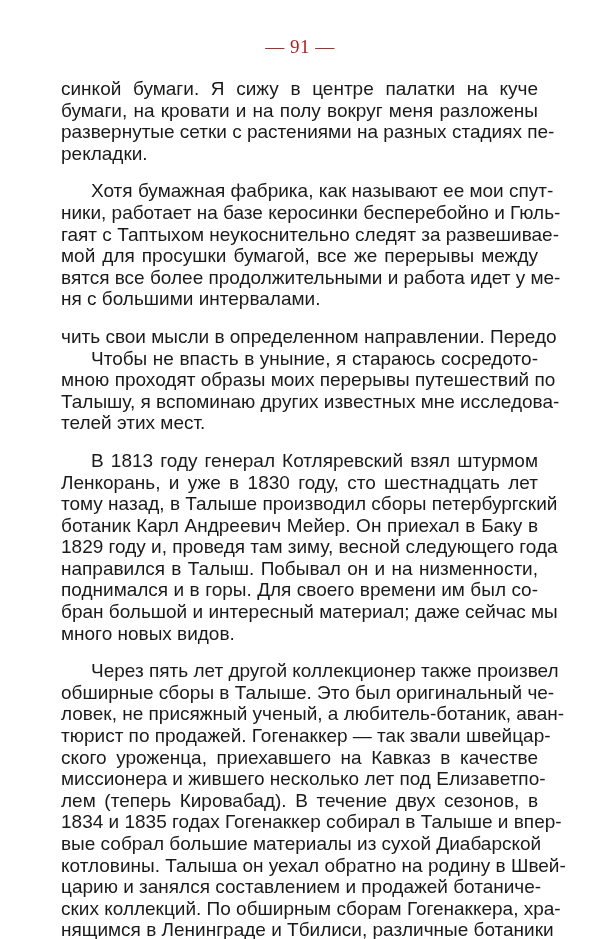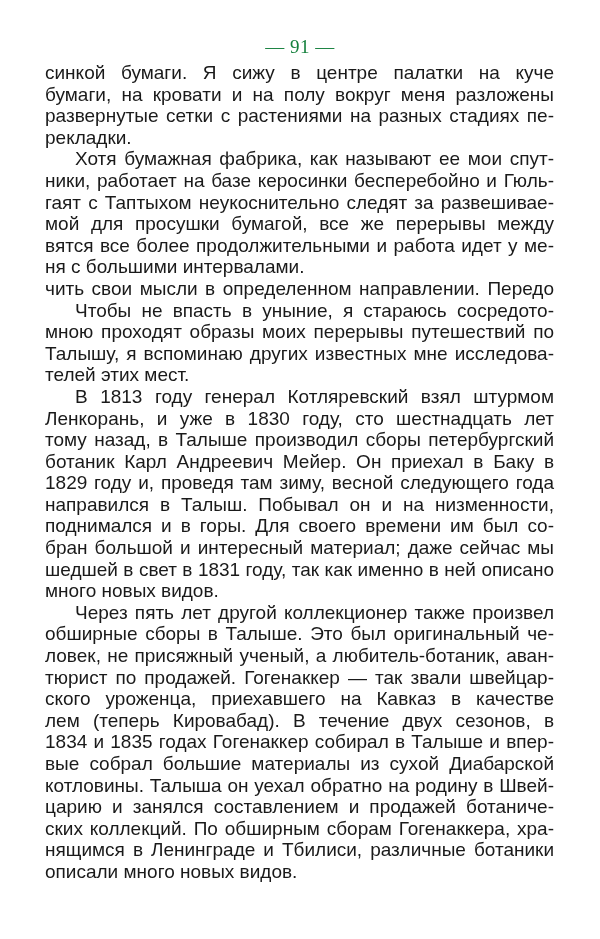--- a/index.html
+++ b/index.html
@@ -1,34 +1,34 @@
 <!DOCTYPE html>
 <html><head>
   <meta charset="utf-8">
   <style>
     html, body { margin: 0; padding: 0; background: #ffffff; }
     body { width: 600px; height: 939px; position: relative; overflow: hidden; }
     .page-number {
       position: absolute; top: 36px; left: 0; width: 600px; text-align: center;
-      font-family: "Liberation Serif", serif; font-size: 19px; color: #15803d;
+      font-family: "Liberation Serif", serif; font-size: 19px; color: #b91c1c;
       letter-spacing: 0.5px;
     }
     .body-text {
       position: absolute; top: 62px; left: 45px; width: 509px;
       font-family: "Liberation Sans", sans-serif; font-size: 19px;
       line-height: 21.6px; color: #1a1a1a;
     }
     .line {
       display: block; height: 21.6px; white-space: nowrap;
       text-align: justify; text-align-last: justify;
       transform-origin: left center;
     }
     .line.last { text-align-last: left; }
     .line.indent { padding-left: 30px; }
-    .para { margin: 0; }
+    .para { margin: 16px; }
   </style>
 </head>
 <body>
 
 <div class="page-number">— 91 —</div>
 
 <div class="body-text">
 
   <div class="para">
     <span class="line">синкой бумаги. Я сижу в центре палатки на куче</span>
@@ -56,30 +56,30 @@
 
   <div class="para">
     <span class="line indent">В 1813 году генерал Котляревский взял штурмом</span>
     <span class="line">Ленкорань, и уже в 1830 году, сто шестнадцать лет</span>
     <span class="line">тому назад, в Талыше производил сборы петербургский</span>
     <span class="line">ботаник Карл Андреевич Мейер. Он приехал в Баку в</span>
     <span class="line">1829 году и, проведя там зиму, весной следующего года</span>
     <span class="line">направился в Талыш. Побывал он и на низменности,</span>
     <span class="line">поднимался и в горы. Для своего времени им был со-</span>
     <span class="line">бран большой и интересный материал; даже сейчас мы</span>
-    <span class="line">шедшей в свет в 1831 году, так как именно в ней описано</span>
     <span class="line last">много новых видов.</span>
   </div>
 
   <div class="para">
     <span class="line indent">Через пять лет другой коллекционер также произвел</span>
     <span class="line">обширные сборы в Талыше. Это был оригинальный че-</span>
     <span class="line">ловек, не присяжный ученый, а любитель-ботаник, аван-</span>
     <span class="line">тюрист по продажей. Гогенаккер — так звали швейцар-</span>
     <span class="line">ского уроженца, приехавшего на Кавказ в качестве</span>
+    <span class="line">миссионера и жившего несколько лет под Елизаветпо-</span>
     <span class="line">лем (теперь Кировабад). В течение двух сезонов, в</span>
     <span class="line">1834 и 1835 годах Гогенаккер собирал в Талыше и впер-</span>
     <span class="line">вые собрал большие материалы из сухой Диабарской</span>
     <span class="line">котловины. Талыша он уехал обратно на родину в Швей-</span>
     <span class="line">царию и занялся составлением и продажей ботаниче-</span>
     <span class="line">ских коллекций. По обширным сборам Гогенаккера, хра-</span>
     <span class="line">нящимся в Ленинграде и Тбилиси, различные ботаники</span>
     <span class="line last">описали много новых видов.</span>
   </div>
 

